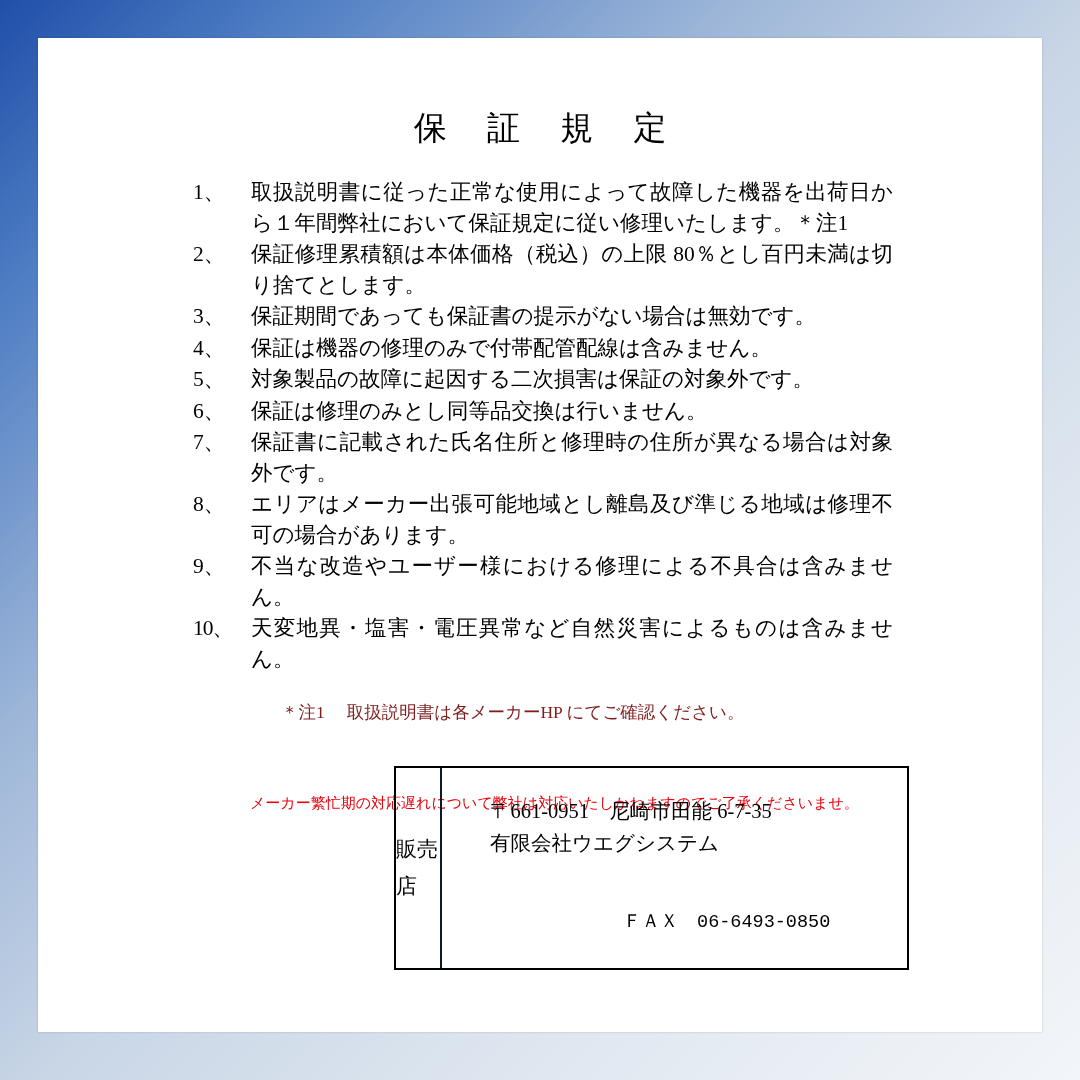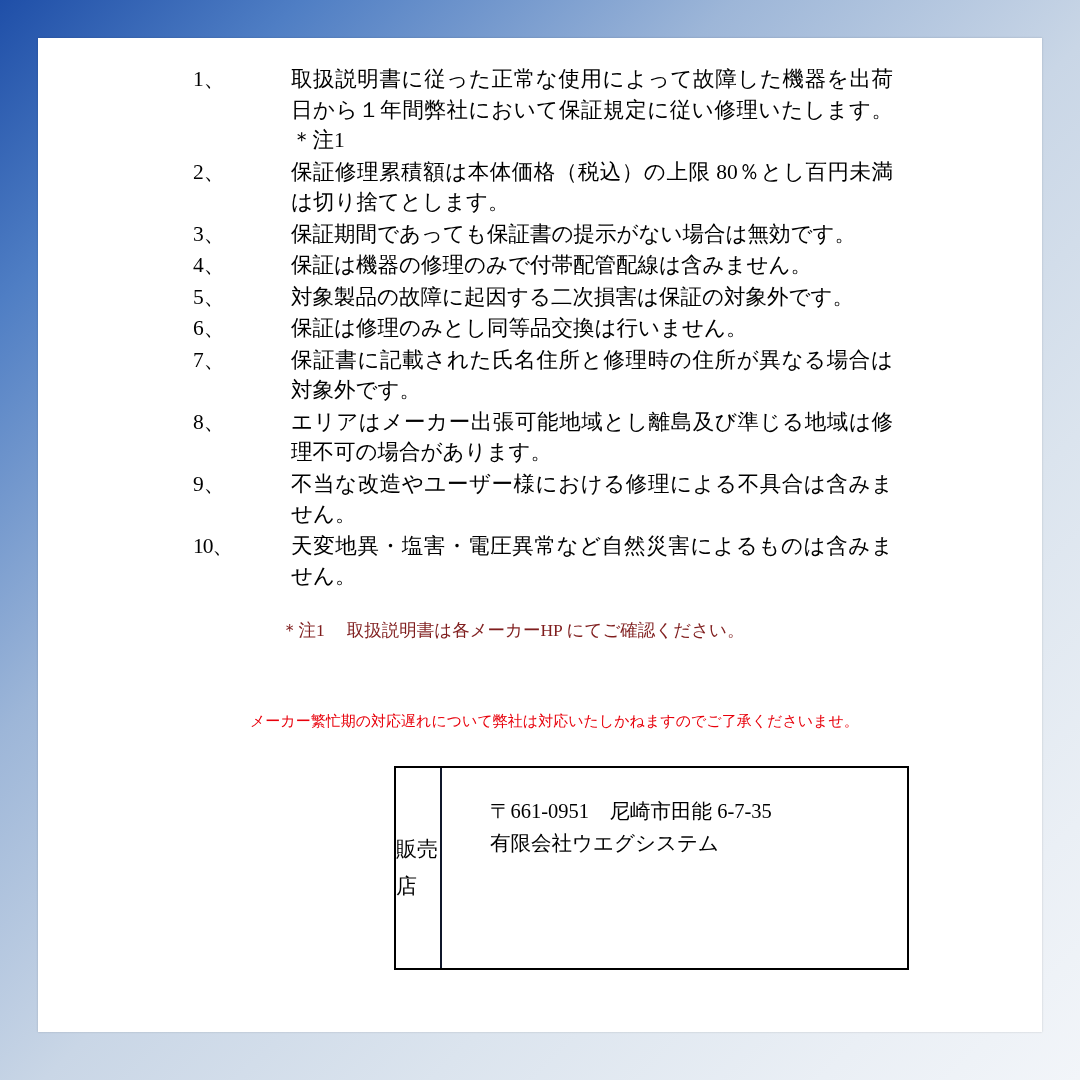--- a/index.html
+++ b/index.html
@@ -54,21 +54,20 @@
     letter-spacing: 0px;
     white-space: nowrap;
   }
   .clause-num.wide {
     letter-spacing: -1px;
   }
   .clause-text {
     flex: 1 1 auto;
     text-align: justify;
     text-justify: inter-ideograph;
-    margin-left: 40px;
   }
   .note-line {
     margin-left: 243px;
     margin-top: 26px;
     font-size: 17.5px;
     color: #7f1d1d;
   }
   .note-mark {
     display: inline-block;
     margin-right: 22px;
@@ -130,20 +129,21 @@
   .contact-key {
     display: inline-block;
     width: 74px;
   }
 </style>
 </head>
 <body>
 
 <div class="page-sheet">
 
+  <div class="doc-title">保 証 規 定</div>
 
   <ul class="clause-list">
     <li class="clause-item">
       <span class="clause-num">1、</span>
       <span class="clause-text">取扱説明書に従った正常な使用によって故障した機器を出荷日から１年間弊社において保証規定に従い修理いたします。＊注1</span>
     </li>
     <li class="clause-item">
       <span class="clause-num">2、</span>
       <span class="clause-text">保証修理累積額は本体価格（税込）の上限 80％とし百円未満は切り捨てとします。</span>
     </li>
@@ -187,19 +187,22 @@
 
   <div class="warning-block">メーカー繁忙期の対応遅れについて弊社は対応いたしかねますのでご了承くださいませ。</div>
 
   <div class="seller-box">
     <div class="seller-label">販売店</div>
     <div class="seller-body">
       <div class="seller-addr">〒661-0951　尼崎市田能 6-7-35</div>
       <div class="seller-company">有限会社ウエグシステム</div>
       <div class="contact-rows">
         <div class="contact-row">
+          <span class="contact-key">ＦＡＸ</span><span>06-6493-0850</span>
+        </div>
+        <div class="contact-row">
           
         </div>
       </div>
     </div>
   </div>
 
 </div>
 
 </body></html>

